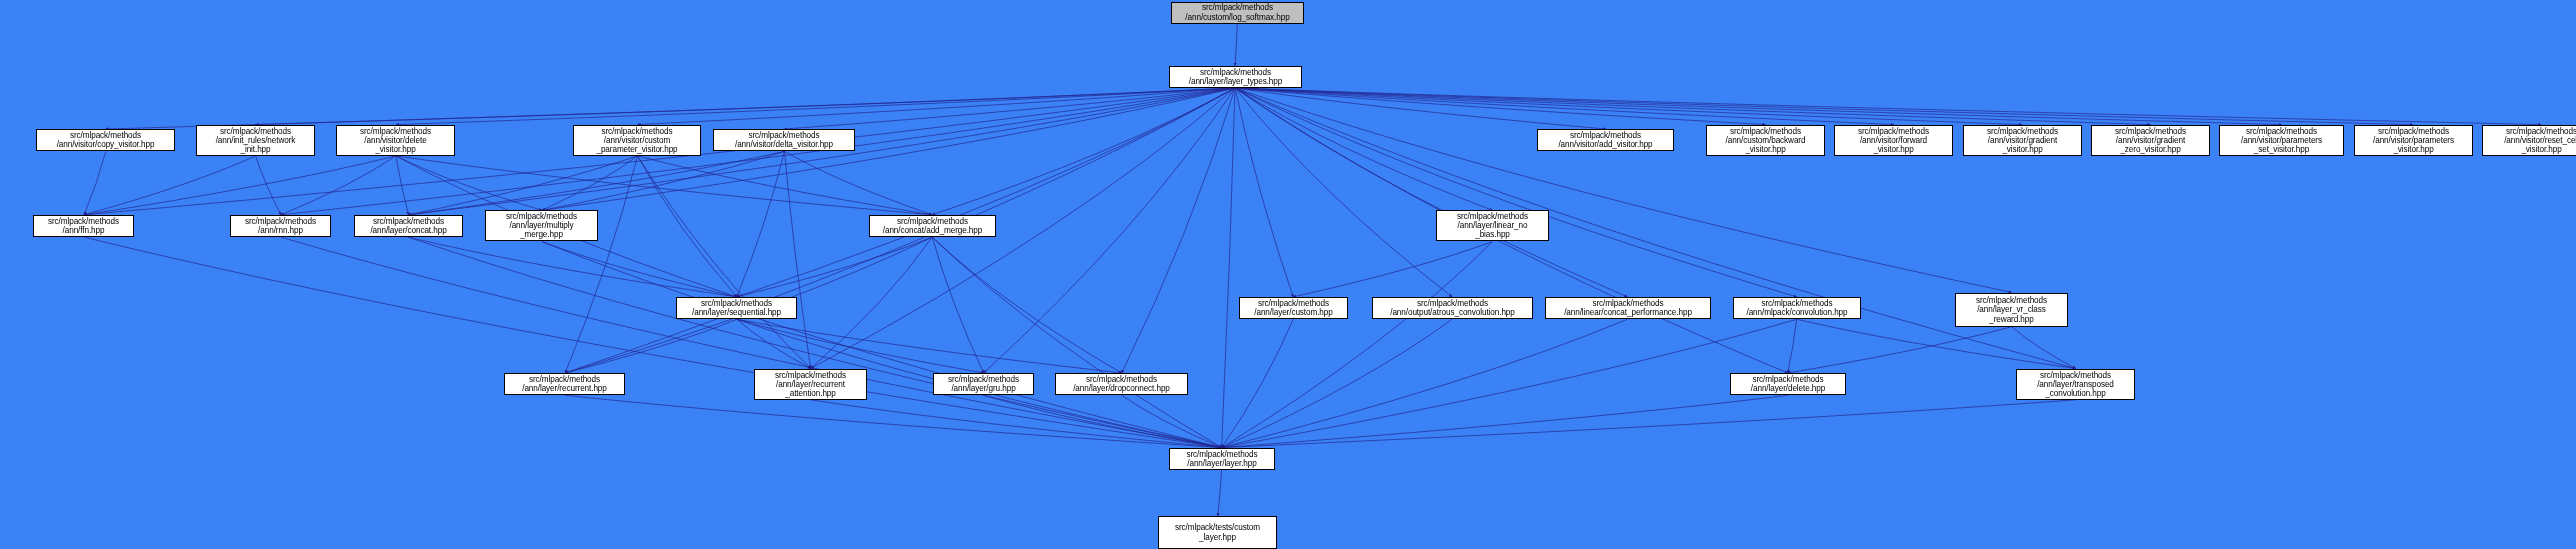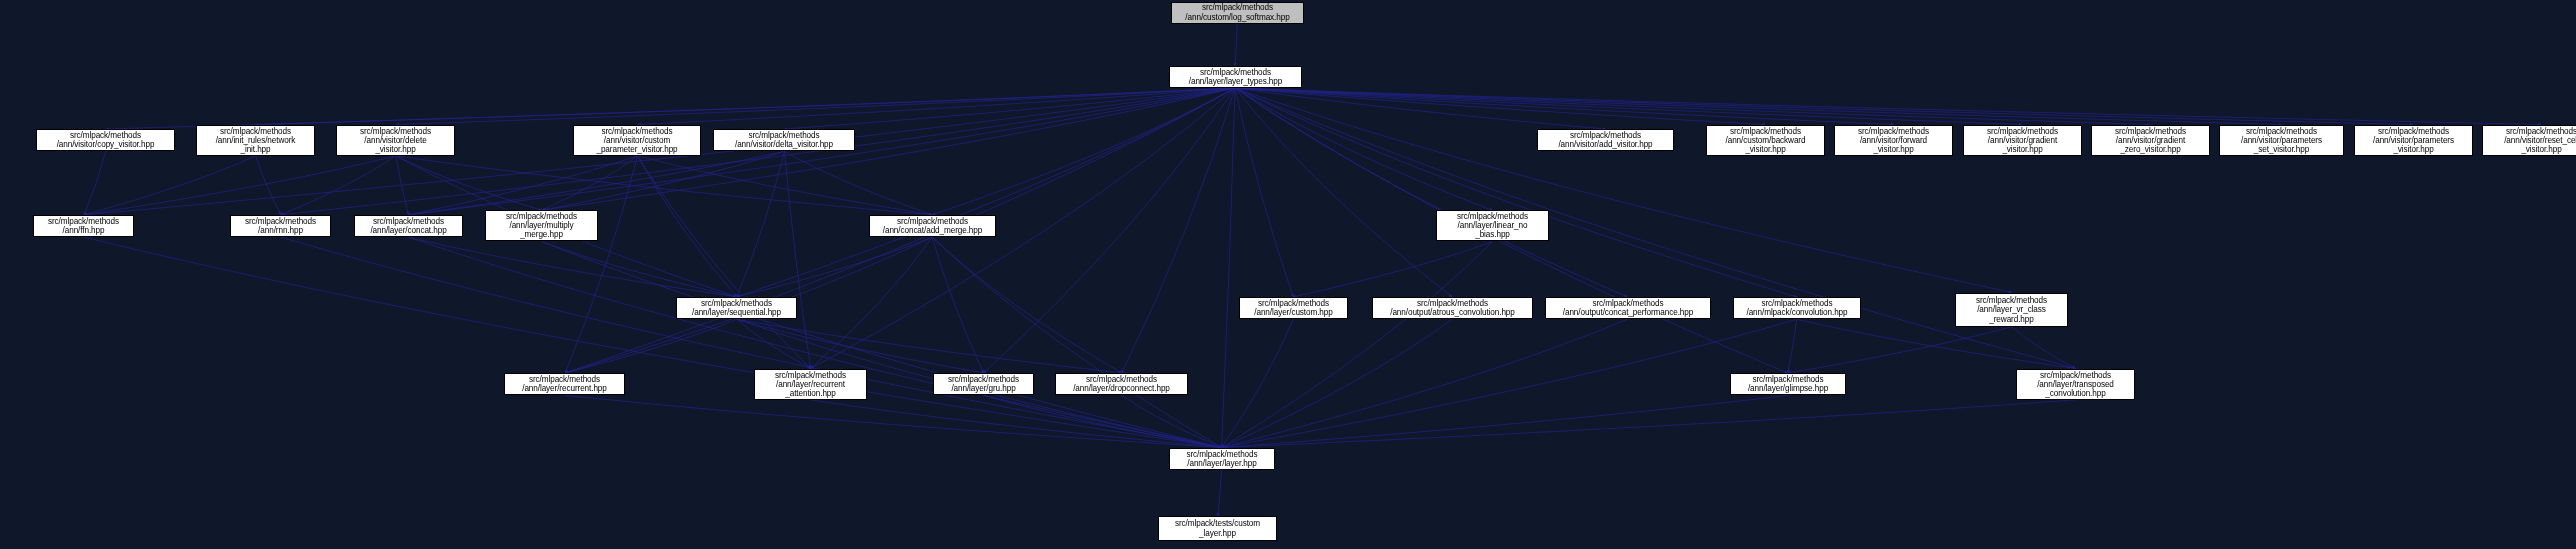--- a/index.html
+++ b/index.html
@@ -4,21 +4,21 @@
 <style>
   html, body {
     margin: 0;
     padding: 0;
     background: #ffffff;
   }
   #canvas {
     position: relative;
     width: 2576px;
     height: 549px;
-    background: #0f172a;
+    background: #3b82f6;
     font-family: "Liberation Sans", sans-serif;
     overflow: hidden;
   }
   #edges {
     position: absolute;
     left: 0;
     top: 0;
     width: 2576px;
     height: 549px;
     pointer-events: none;
@@ -163,25 +163,25 @@
     <div class="node" style="left: 2482px; top: 125px; width: 119px; height: 31px;"><span>src/mlpack/methods</span><span>/ann/visitor/reset_cell</span><span>_visitor.hpp</span></div>
     <div class="node" style="left: 33px; top: 215px; width: 101px; height: 22.4px;"><span>src/mlpack/methods</span><span>/ann/ffn.hpp</span></div>
     <div class="node" style="left: 230px; top: 215px; width: 101px; height: 22.4px;"><span>src/mlpack/methods</span><span>/ann/rnn.hpp</span></div>
     <div class="node" style="left: 354px; top: 215px; width: 109px; height: 22.4px;"><span>src/mlpack/methods</span><span>/ann/layer/concat.hpp</span></div>
     <div class="node" style="left: 485px; top: 210px; width: 113px; height: 31px;"><span>src/mlpack/methods</span><span>/ann/layer/multiply</span><span>_merge.hpp</span></div>
     <div class="node" style="left: 869px; top: 215px; width: 127px; height: 22.4px;"><span>src/mlpack/methods</span><span>/ann/concat/add_merge.hpp</span></div>
     <div class="node" style="left: 1436px; top: 210px; width: 113px; height: 31px;"><span>src/mlpack/methods</span><span>/ann/layer/linear_no</span><span>_bias.hpp</span></div>
     <div class="node" style="left: 676px; top: 297px; width: 121px; height: 22.4px;"><span>src/mlpack/methods</span><span>/ann/layer/sequential.hpp</span></div>
     <div class="node" style="left: 1239px; top: 297px; width: 109px; height: 22.4px;"><span>src/mlpack/methods</span><span>/ann/layer/custom.hpp</span></div>
     <div class="node" style="left: 1372px; top: 297px; width: 161px; height: 22.4px;"><span>src/mlpack/methods</span><span>/ann/output/atrous_convolution.hpp</span></div>
-    <div class="node" style="left: 1545px; top: 297px; width: 166px; height: 22.4px;"><span>src/mlpack/methods</span><span>/ann/output/concat_performance.hpp</span></div>
+    <div class="node" style="left: 1545px; top: 297px; width: 166px; height: 22.4px;"><span>src/mlpack/methods</span><span>/ann/linear/concat_performance.hpp</span></div>
     <div class="node" style="left: 1733px; top: 297px; width: 128px; height: 22.4px;"><span>src/mlpack/methods</span><span>/ann/mlpack/convolution.hpp</span></div>
     <div class="node" style="left: 1955px; top: 293px; width: 113px; height: 34px;"><span>src/mlpack/methods</span><span>/ann/layer_vr_class</span><span>_reward.hpp</span></div>
     <div class="node" style="left: 504px; top: 373px; width: 121px; height: 22.4px;"><span>src/mlpack/methods</span><span>/ann/layer/recurrent.hpp</span></div>
     <div class="node" style="left: 754px; top: 369px; width: 113px; height: 31px;"><span>src/mlpack/methods</span><span>/ann/layer/recurrent</span><span>_attention.hpp</span></div>
     <div class="node" style="left: 933px; top: 373px; width: 101px; height: 22.4px;"><span>src/mlpack/methods</span><span>/ann/layer/gru.hpp</span></div>
     <div class="node" style="left: 1055px; top: 373px; width: 133px; height: 22.4px;"><span>src/mlpack/methods</span><span>/ann/layer/dropconnect.hpp</span></div>
-    <div class="node" style="left: 1730px; top: 373px; width: 116px; height: 22.4px;"><span>src/mlpack/methods</span><span>/ann/layer/glimpse.hpp</span></div>
+    <div class="node" style="left: 1730px; top: 373px; width: 116px; height: 22.4px;"><span>src/mlpack/methods</span><span>/ann/layer/delete.hpp</span></div>
     <div class="node" style="left: 2016px; top: 369px; width: 119px; height: 31px;"><span>src/mlpack/methods</span><span>/ann/layer/transposed</span><span>_convolution.hpp</span></div>
     <div class="node" style="left: 1169px; top: 448px; width: 106px; height: 22.4px;"><span>src/mlpack/methods</span><span>/ann/layer/layer.hpp</span></div>
-    <div class="node" style="left: 1158px; top: 516px; width: 119px; height: 25px;"><span>src/mlpack/tests/custom</span><span>_layer.hpp</span></div>
+    <div class="node" style="left: 1158px; top: 516px; width: 119px; height: 33px;"><span>src/mlpack/tests/custom</span><span>_layer.hpp</span></div>
   </div>
 
 
 </body></html>

